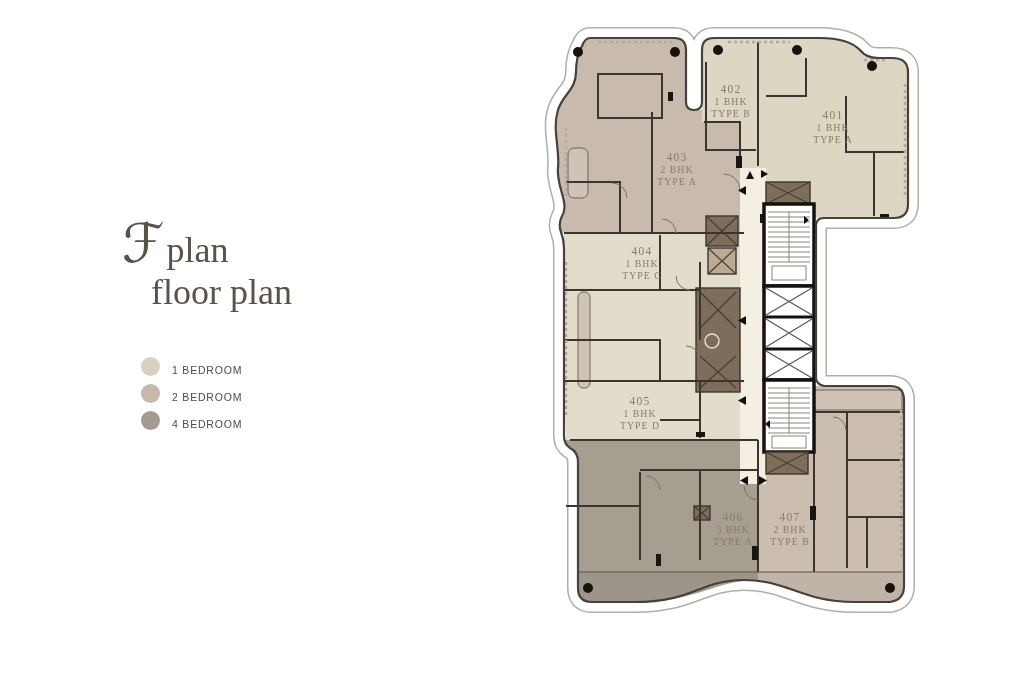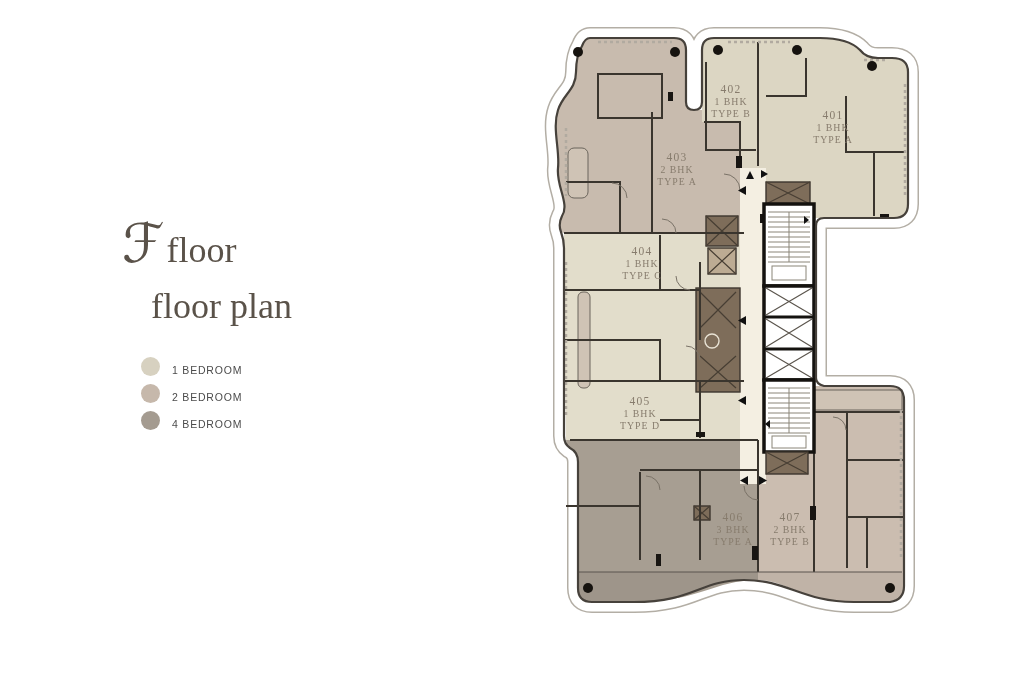--- a/index.html
+++ b/index.html
@@ -4,21 +4,21 @@
 <style>
   html,body{margin:0;padding:0;background:#ffffff;}
   .page{position:relative;width:1035px;height:695px;background:#ffffff;overflow:hidden;
         font-family:"Liberation Sans",sans-serif;}
   
   .title-block{position:absolute;left:122px;top:222px;color:#5a5249;
                font-family:"Liberation Serif",serif;}
   .title-line1{display:flex;align-items:baseline;font-size:36px;line-height:1.1;}
   .fancy-f{font-family:"DejaVu Sans",sans-serif;font-size:54px;line-height:.8;
            margin-right:2px;font-style:italic;}
-  .title-line2{font-size:36px;line-height:1.1;margin-left:29px;margin-top:16px;}
+  .title-line2{font-size:36px;line-height:1.1;margin-left:29px;margin-top:2px;}
   
   .legend{position:absolute;left:141px;top:357px;}
   .legend-row{display:flex;align-items:flex-end;margin-bottom:8px;height:19px;}
   .swatch{width:19px;height:19px;border-radius:50%;flex:0 0 auto;}
   .legend-label{margin-left:12px;font-size:10.5px;letter-spacing:.8px;color:#4b4b4b;}
   
   .plan-svg{position:absolute;left:0;top:0;}
   .ring-outer{fill:none;stroke-width:22;stroke-linejoin:round;stroke-linecap:round;}
   .ring-inner{fill:#ffffff;stroke:#ffffff;stroke-width:19;stroke-linejoin:round;stroke-linecap:round;}
   .outline{fill:none;stroke-width:2.2;stroke-linejoin:round;}
@@ -40,21 +40,21 @@
   .unit-labels text{text-anchor:middle;}
 </style>
 </head>
 <body>
 
 <div class="page">
 
   <div class="title-block">
     <div class="title-line1">
       <span class="fancy-f">ℱ</span>
-      <span>floor</span>
+      <span>plan</span>
     </div>
     <div class="title-line2">floor plan</div>
   </div>
 
   <div class="legend">
     <div class="legend-row">
       <span class="swatch" style="background: rgb(215, 209, 192);"></span>
       <span class="legend-label">1 BEDROOM</span>
     </div>
     <div class="legend-row">

